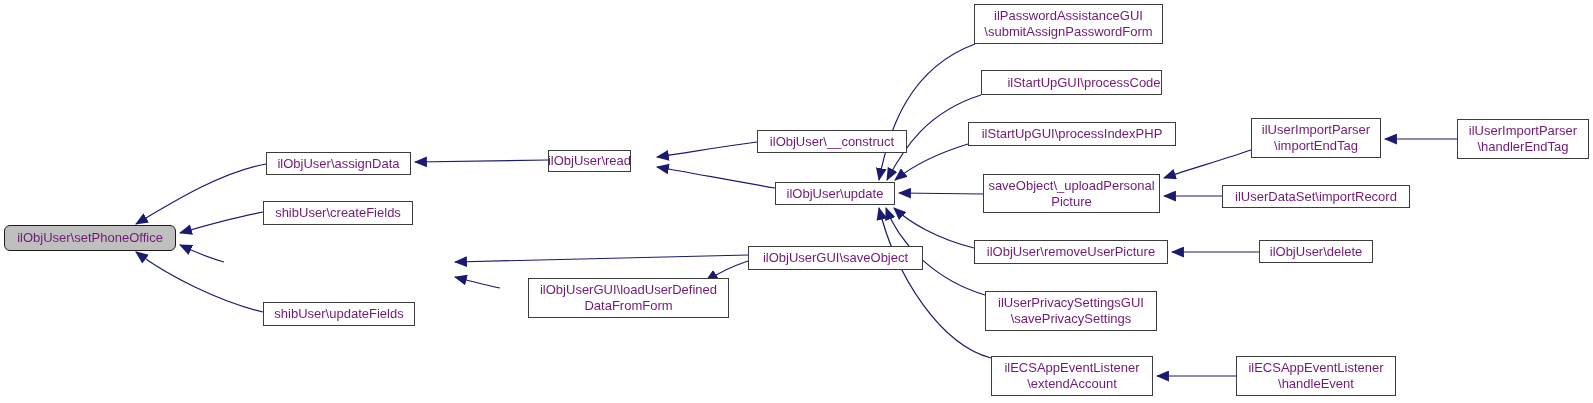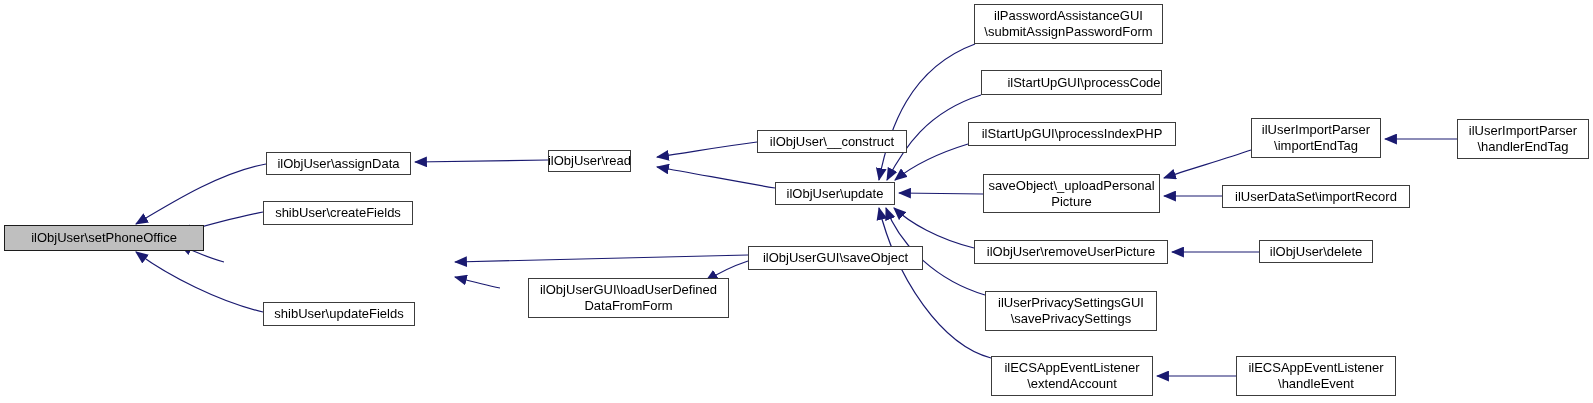--- a/index.html
+++ b/index.html
@@ -19,21 +19,21 @@
     position: absolute;
     left: 0;
     top: 0;
     pointer-events: none;
   }
   .node {
     position: absolute;
     box-sizing: border-box;
     background: #ffffff;
     border: 1px solid #3c3c3c;
-    color: #000000;
+    color: #701a75;
     font-size: 13px;
     line-height: 16px;
     display: flex;
     align-items: center;
     justify-content: center;
     text-align: center;
     white-space: pre-line;
     cursor: pointer;
   }
   .node.root {
@@ -72,21 +72,21 @@
       <path d="M 748,261 C 733,266 720,272 706,281" marker-end="url(#arrow)"></path>
       <path d="M 500,288 C 485,285 470,281 455,277" marker-end="url(#arrow)"></path>
       <path d="M 1251,150 C 1222,160 1190,169 1164,178" marker-end="url(#arrow)"></path>
       <path d="M 1222,196 L 1164,196" marker-end="url(#arrow)"></path>
       <path d="M 1259,252 L 1172,252" marker-end="url(#arrow)"></path>
       <path d="M 1457,139 L 1385,139" marker-end="url(#arrow)"></path>
       <path d="M 1236,376 L 1157,376" marker-end="url(#arrow)"></path>
     </g>
   </svg>
 
-  <div class="node root" style="left:4px;   top:225px; width:200px; height:26px;">ilObjUser\setPhoneOffice</div>
+  <div class="node root" style="left:4px;   top:225px; width:172px; height:26px;border-radius:6px;">ilObjUser\setPhoneOffice</div>
   <div class="node" style="left:266px; top:152px; width:145px; height:23px;">ilObjUser\assignData</div>
   <div class="node" style="left:263px; top:201px; width:150px; height:24px;">shibUser\createFields</div>
   <div class="node" style="left:263px; top:302px; width:152px; height:24px;">shibUser\updateFields</div>
   <div class="node" style="left:548px; top:150px; width:83px; height:22px;text-align:center;">ilObjUser\read</div>
   <div class="node" style="left:757px; top:130px; width:150px; height:23px;">ilObjUser\__construct</div>
   <div class="node" style="left:775px; top:182px; width:120px; height:23px;">ilObjUser\update</div>
   <div class="node" style="left:748px; top:246px; width:175px; height:24px;">ilObjUserGUI\saveObject</div>
   <div class="node" style="left:500px; top:278px; width:201px; height:40px;margin-left:28px;">ilObjUserGUI\loadUserDefined
 DataFromForm</div>
   <div class="node" style="left:974px; top:4px;   width:189px; height:40px;">ilPasswordAssistanceGUI

